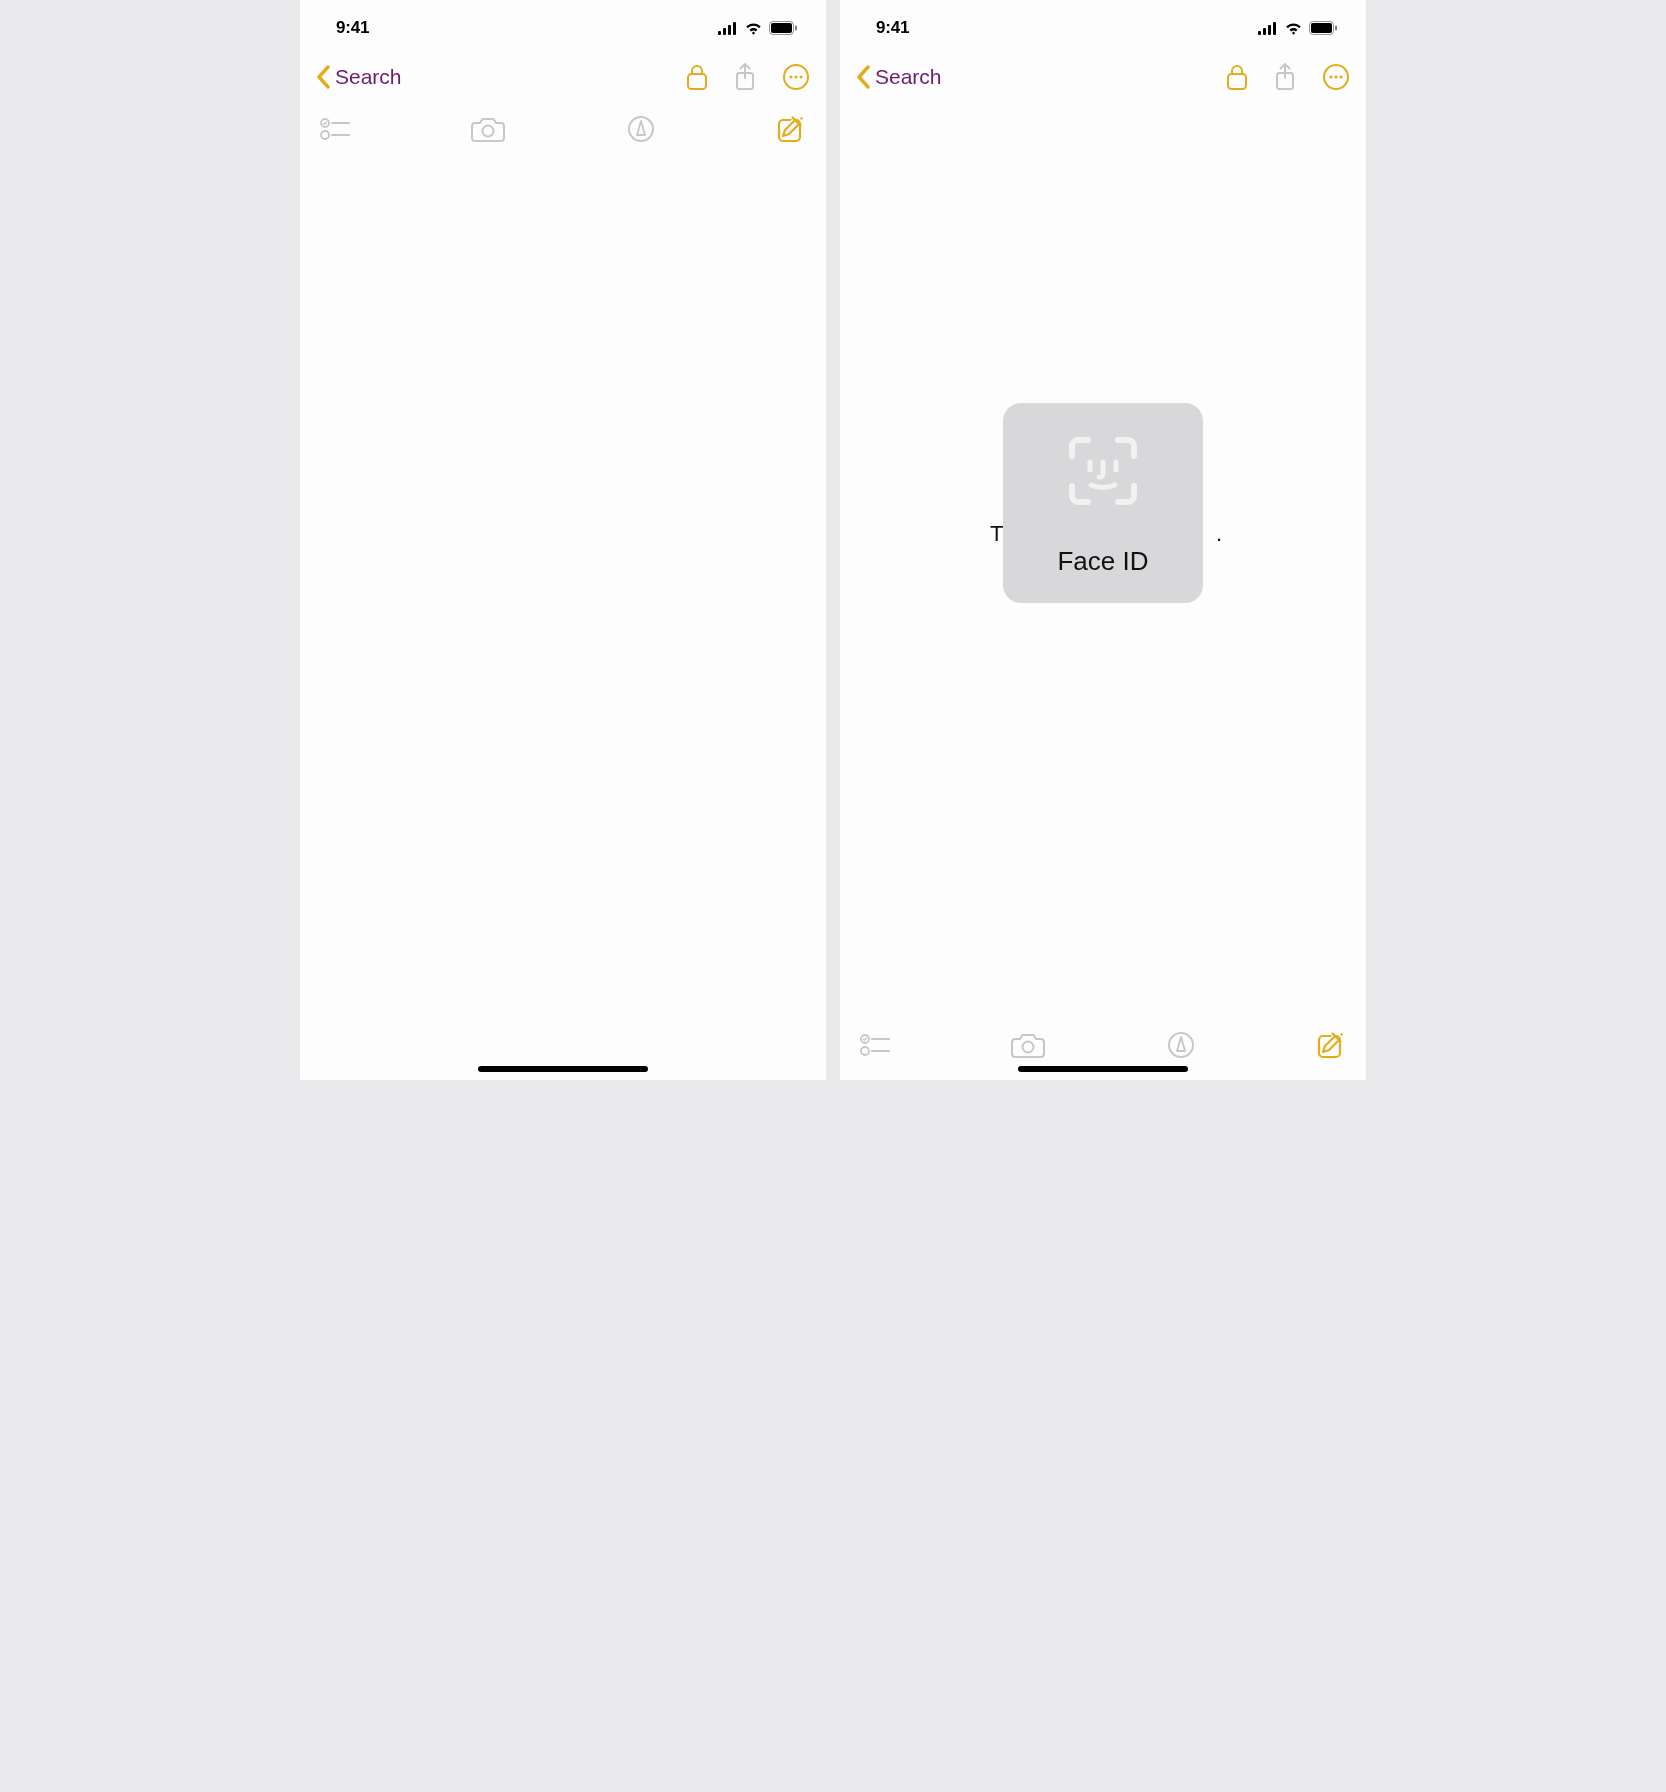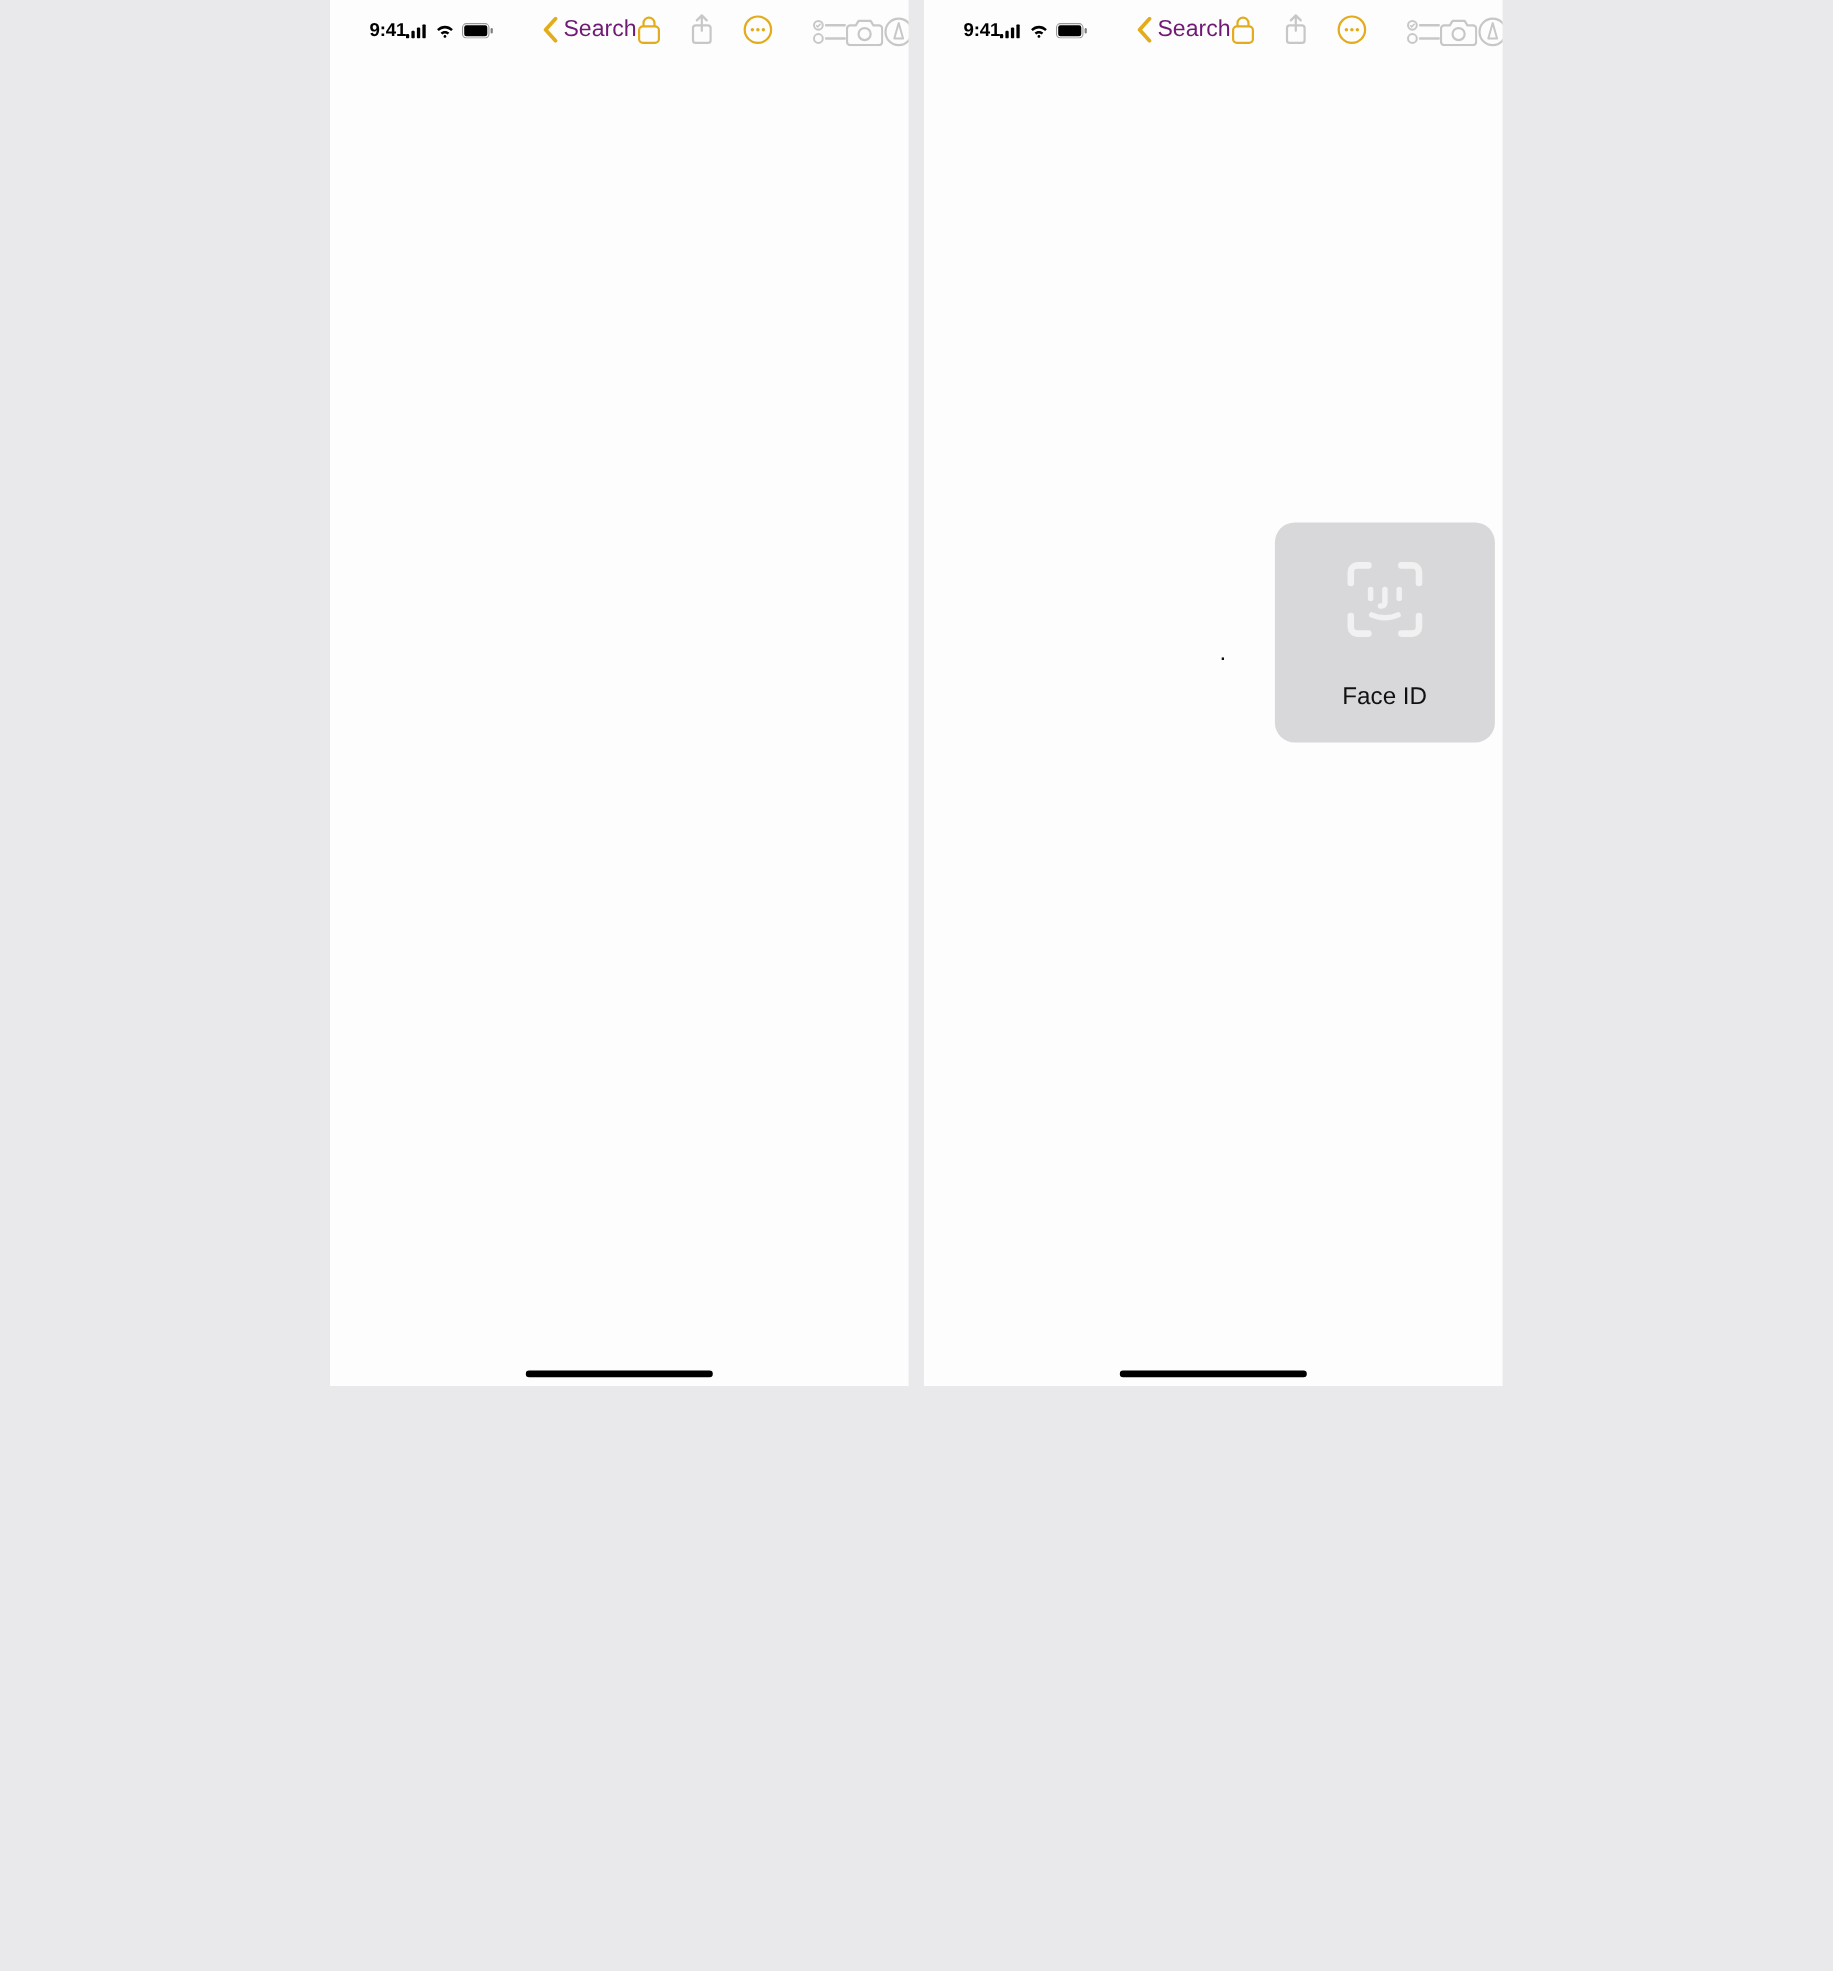--- a/index.html
+++ b/index.html
@@ -11,24 +11,25 @@
     align-items: flex-start;
     padding: 0;
   }
   .wrapper {
     display: flex;
     gap: 14px;
     background: #e9e9ec;
   }
   .phone {
     width: 526px;
-    height: 1260px;
+    height: 1080px;
     background: #fdfdfd;
     position: relative;
     display: flex;
+    flex-direction: column;
     overflow: hidden;
   }
   .status-bar {
     height: 44px;
     display: flex;
     justify-content: space-between;
     align-items: center;
     padding: 0 28px 0 36px;
     margin-top: 6px;
   }
@@ -96,21 +97,21 @@
     display: flex;
     flex-direction: column;
     align-items: center;
     justify-content: center;
     top: 50%;
     left: 50%;
     transform: translate(-50%, -50%);
     margin-top: -55px;
   }
   .faceid-label {
-    font-size: 22px;
+    font-size: 26px;
     font-weight: 500;
     color: #111;
     margin-top: 34px;
   }
   .behind-text-left, .behind-text-right {
     position: absolute;
     font-size: 22px;
     color: #111;
     top: 46%;
   }

